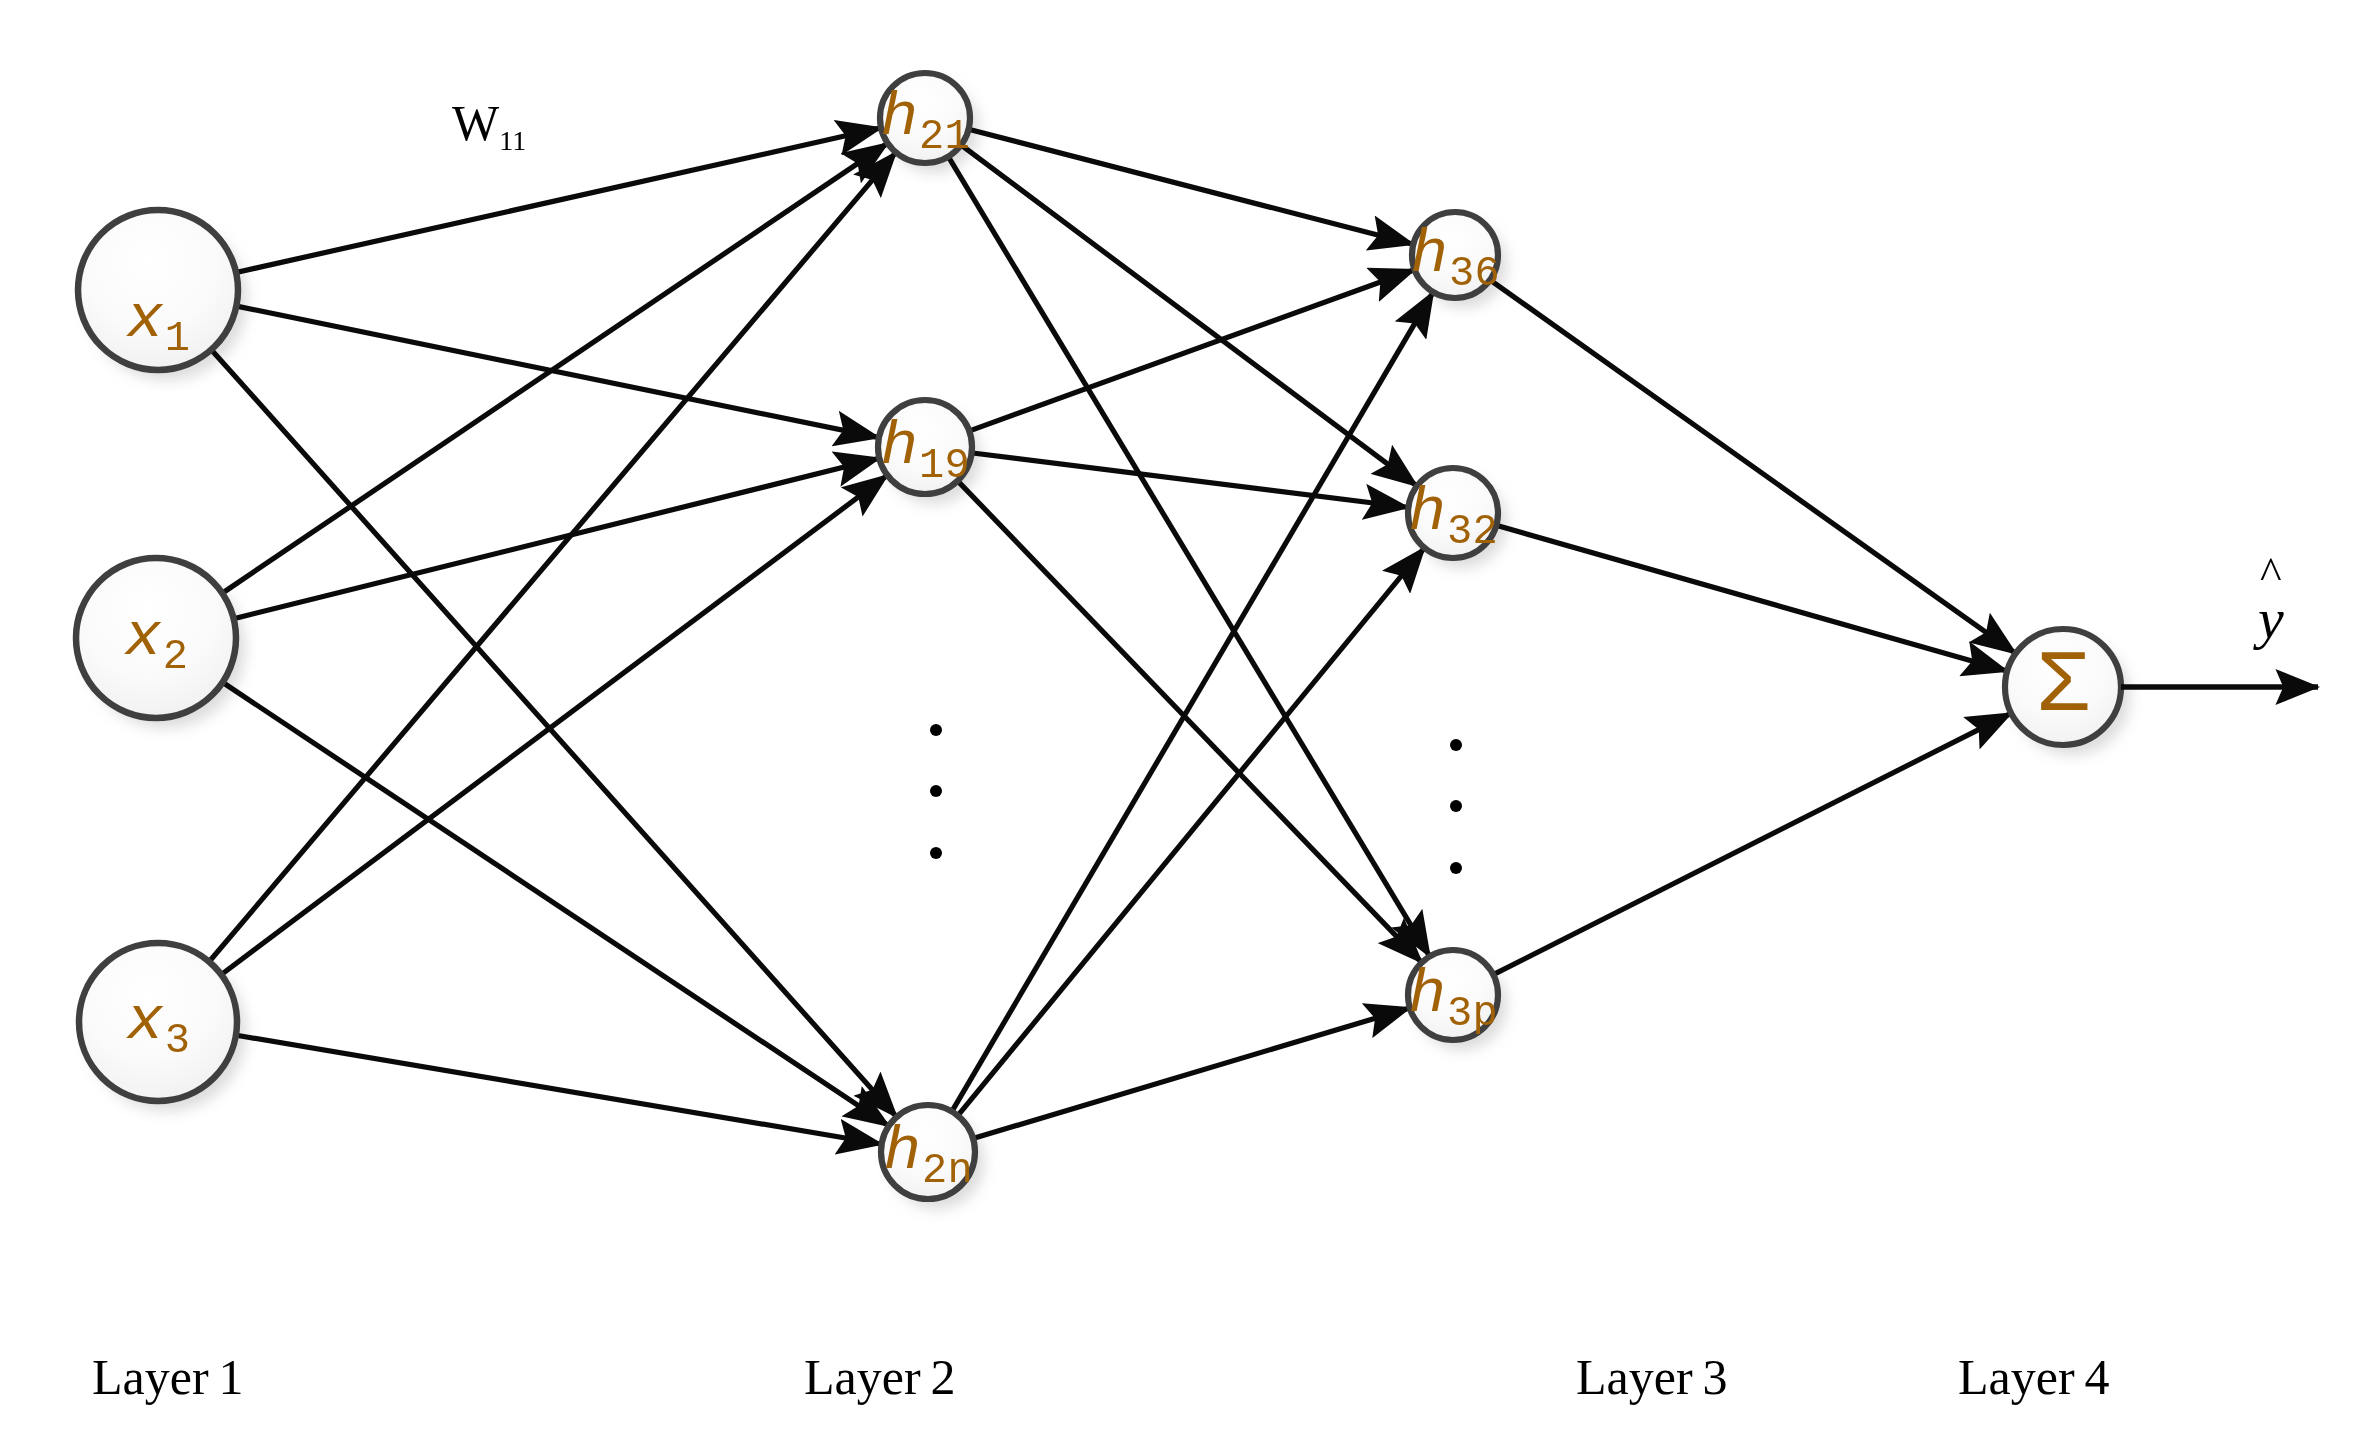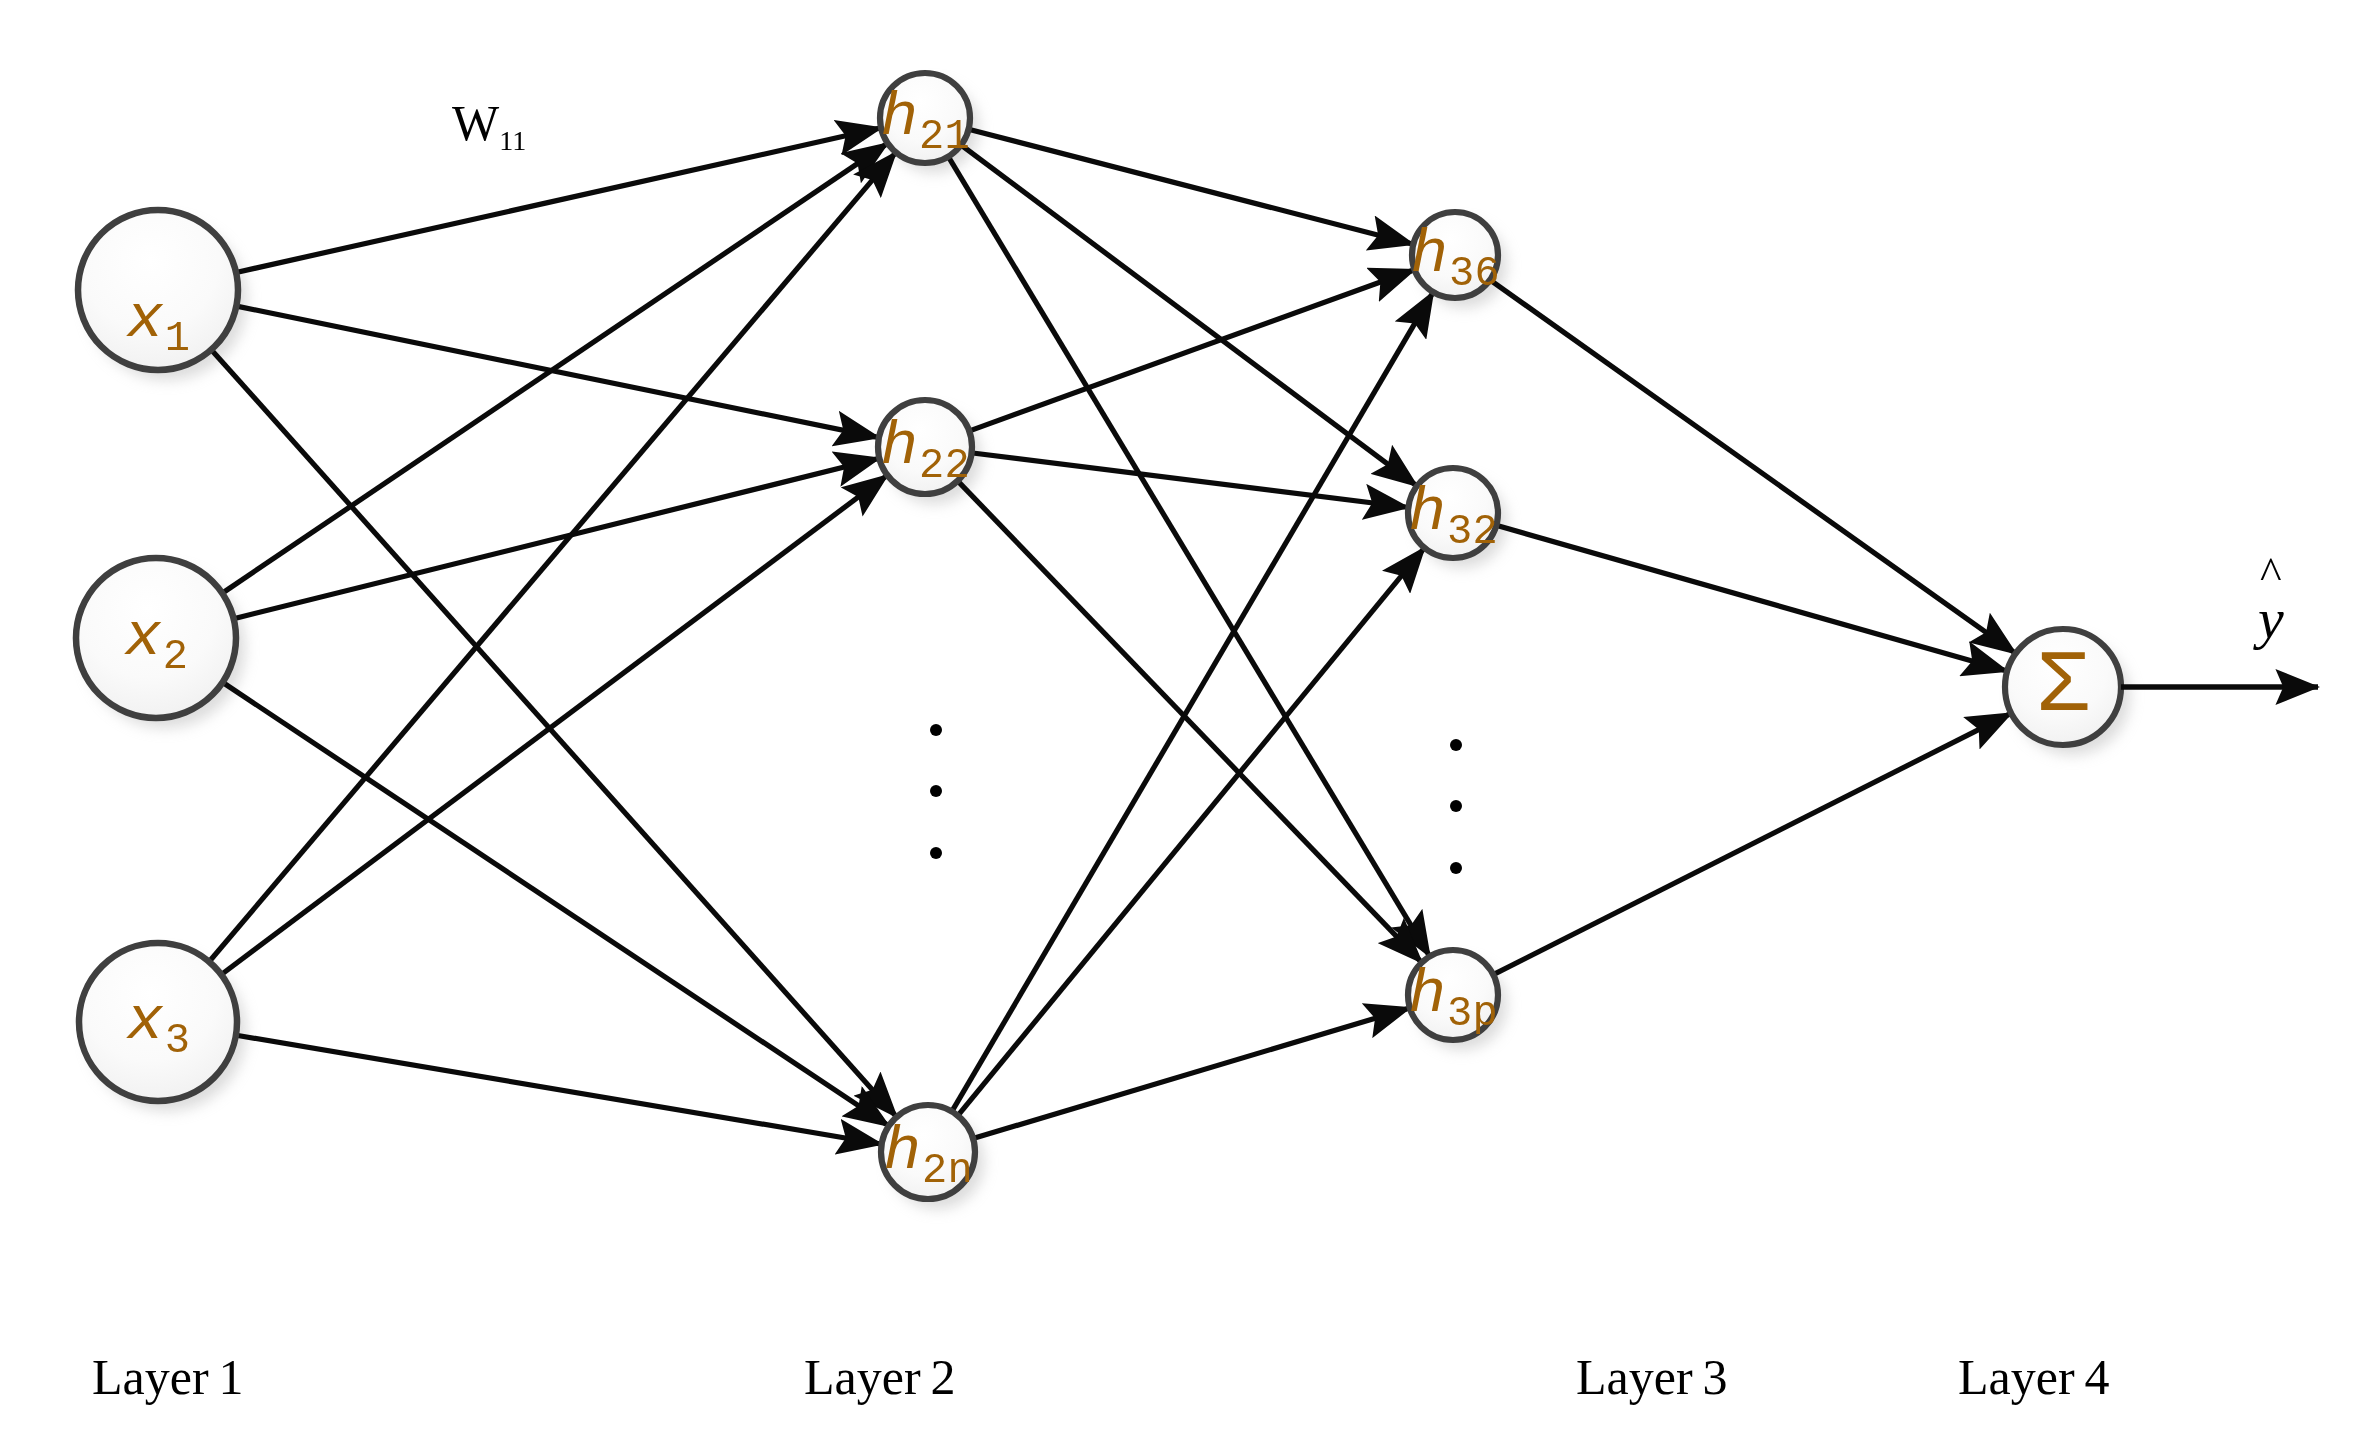--- a/index.html
+++ b/index.html
@@ -209,21 +209,21 @@
       </g>
 
     <line id="output-arrow" class="out-line" marker-end="url(#arrowheadOut)" x1="2121" y1="687" x2="2318" y2="687"></line>
   </svg>
 
   <div id="label-layer">
       <div class="node-label" style="left: 158px; top: 280px; margin-top: 40px;"><span class="base">x</span><span class="sub">1</span></div>
       <div class="node-label" style="left: 156px; top: 638px;"><span class="base">x</span><span class="sub">2</span></div>
       <div class="node-label" style="left: 158px; top: 1022px; text-align: right;"><span class="base">x</span><span class="sub">3</span></div>
       <div class="node-label" style="left: 925px; top: 118px;"><span class="base">h</span><span class="sub">21</span></div>
-      <div class="node-label" style="left: 925px; top: 447px;"><span class="base">h</span><span class="sub">22</span></div>
+      <div class="node-label" style="left: 925px; top: 447px;"><span class="base">h</span><span class="sub">19</span></div>
       <div class="node-label" style="left: 928px; top: 1152px;"><span class="base">h</span><span class="sub">2n</span></div>
       <div class="node-label" style="left: 1455px; top: 255px;"><span class="base">h</span><span class="sub">36</span></div>
       <div class="node-label" style="left: 1453px; top: 513px;"><span class="base">h</span><span class="sub">32</span></div>
       <div class="node-label" style="left: 1453px; top: 995px;"><span class="base">h</span><span class="sub">3p</span></div>
       <div class="node-label sigma" style="left: 2063px; top: 687px;"><span class="base">Σ</span></div>
     </div>
 
   <div class="weight-label" id="weight-label" style="left: 452px; top: 98px;">
     <span class="wbase">W</span><span class="wsub">11</span>
   </div>

